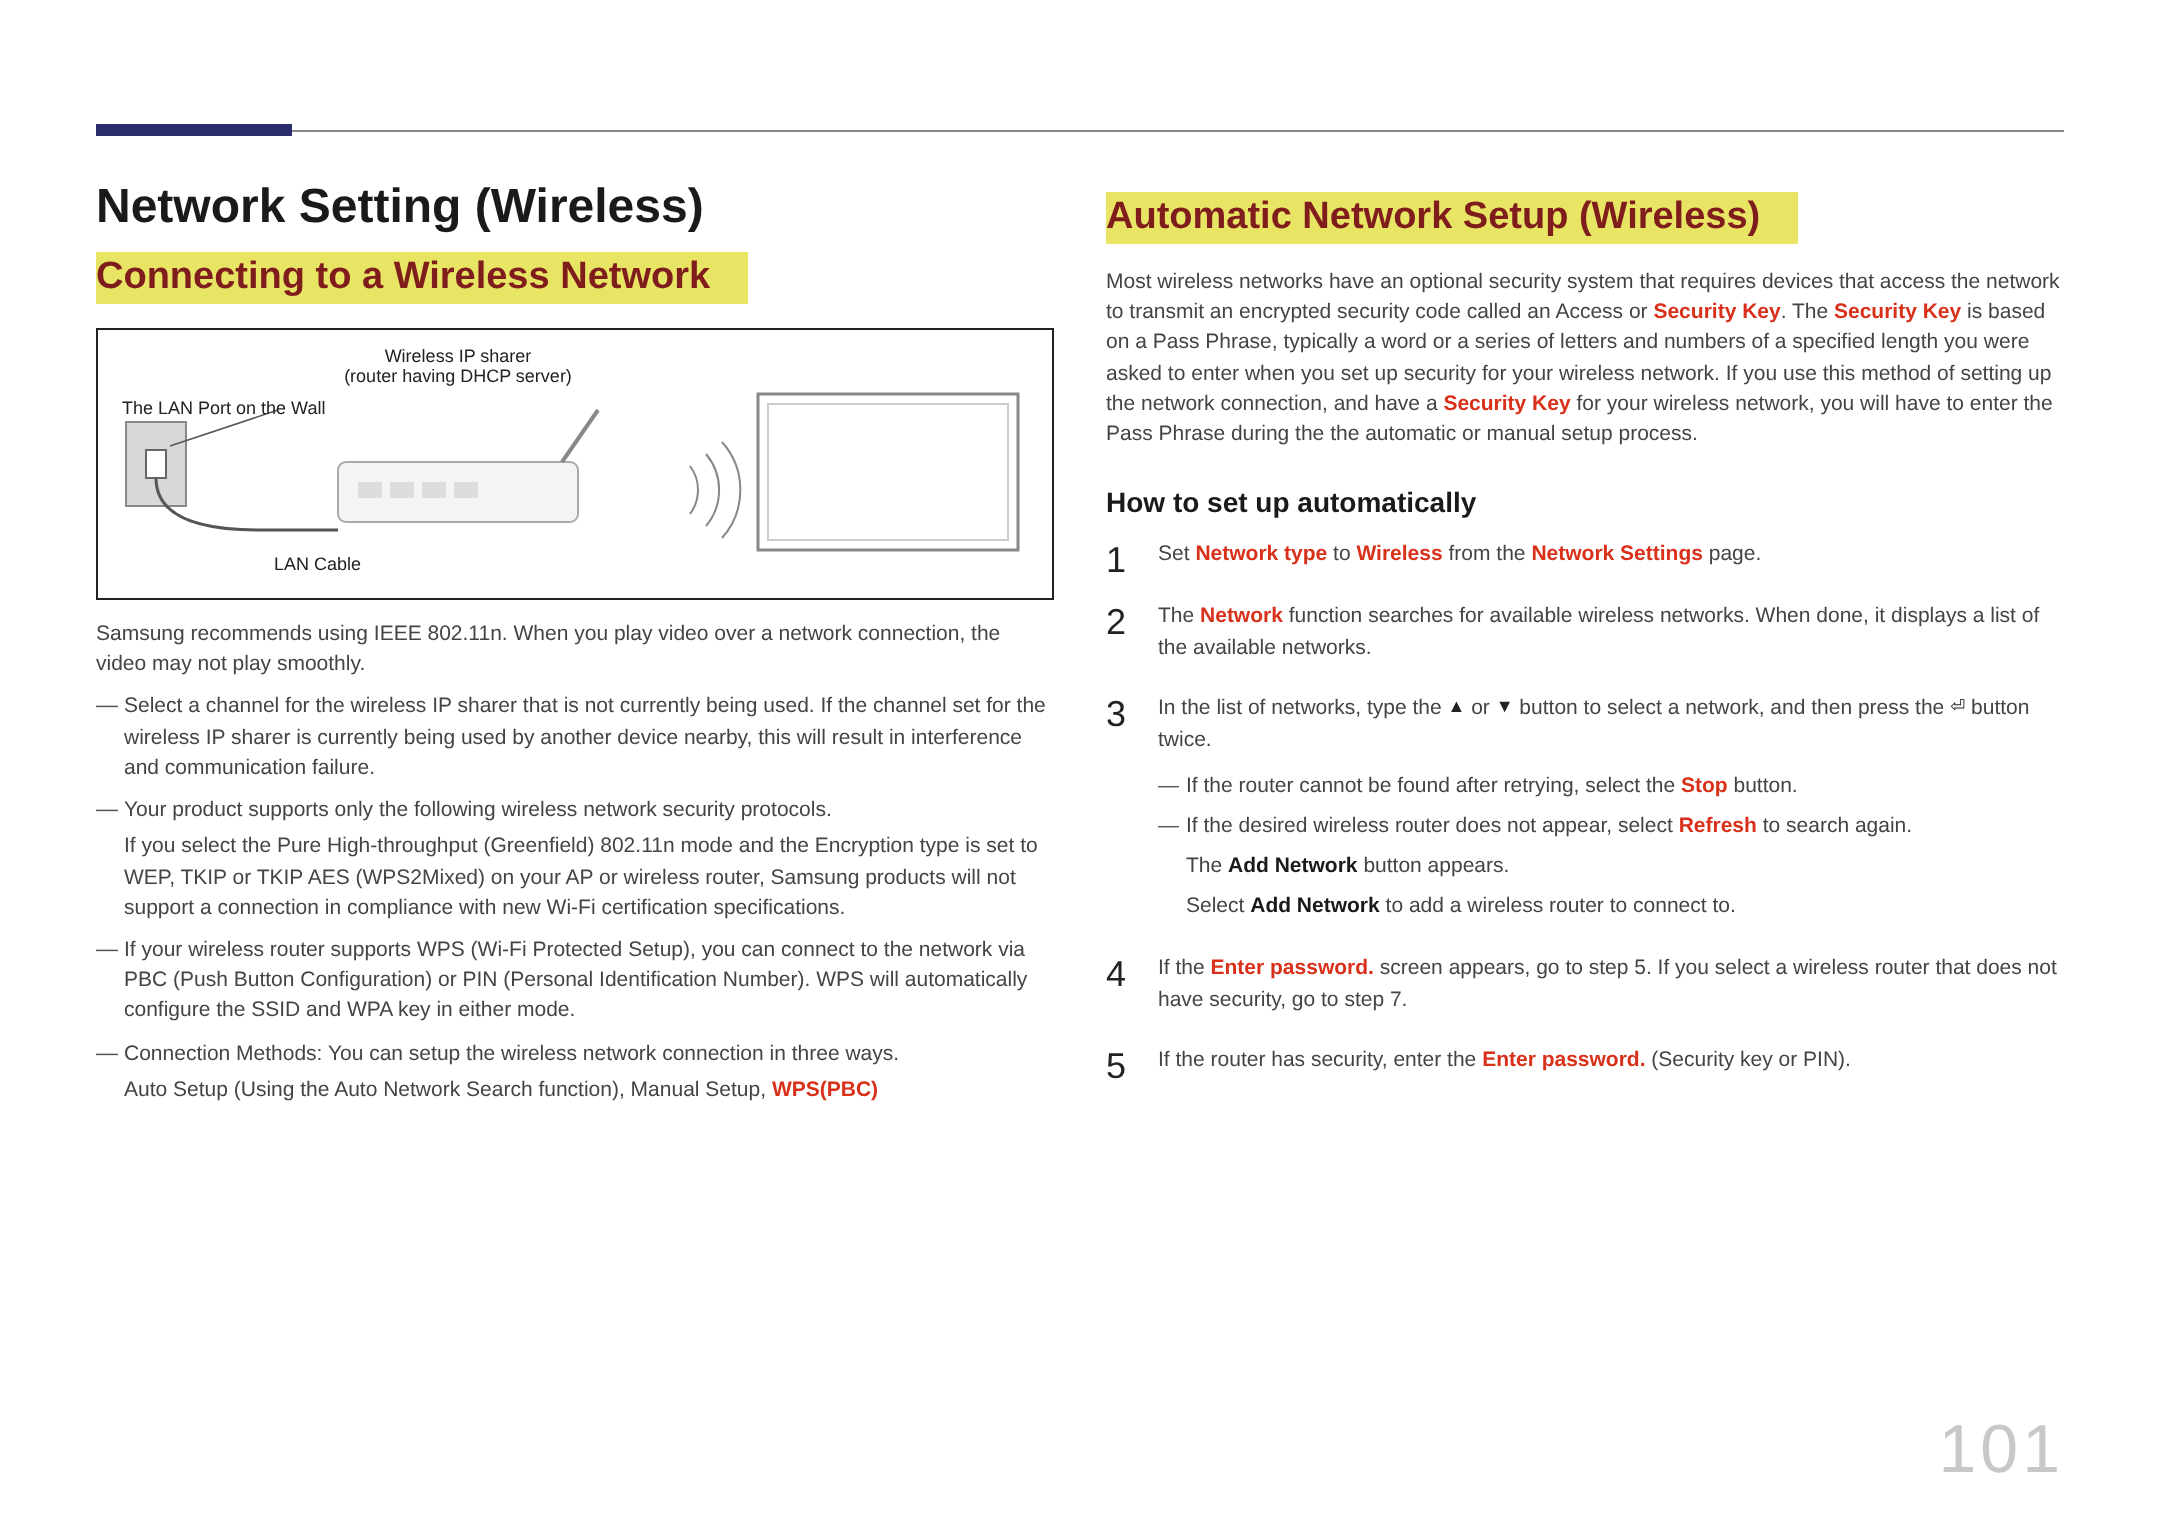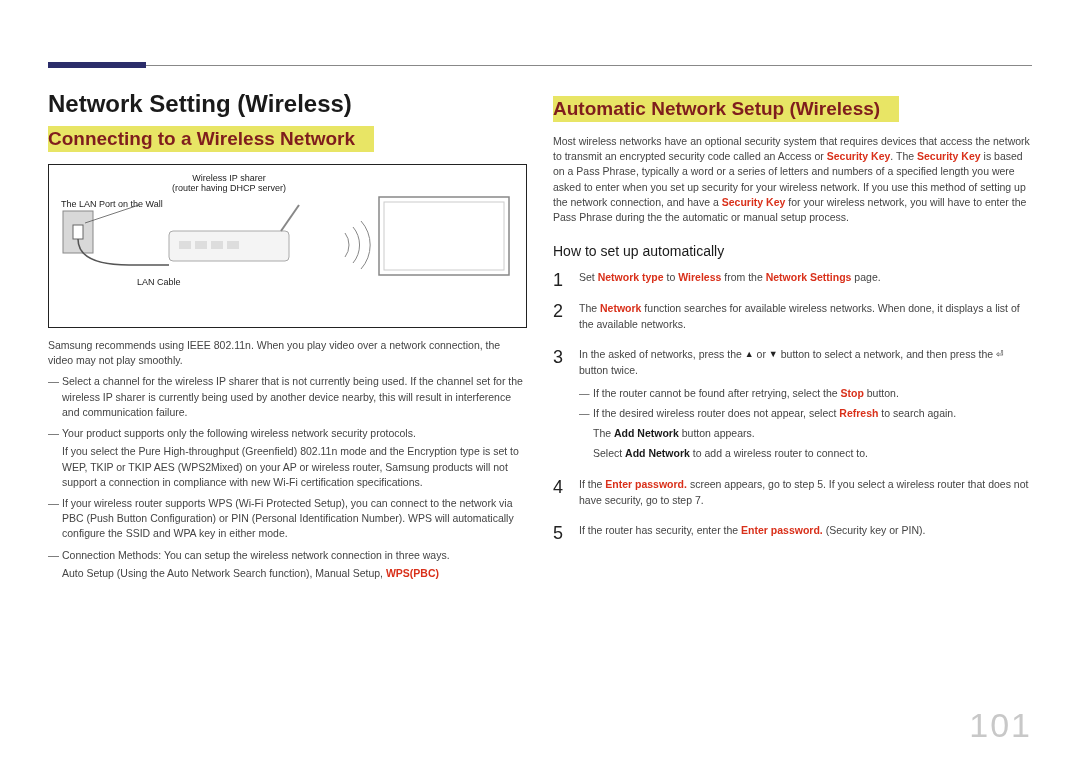--- a/index.html
+++ b/index.html
@@ -52,21 +52,21 @@
     color: #7f1d1d;
     font-weight: 700;
     font-size: 19px;
     padding: 2px 19px 2px 0;
     margin-bottom: 12px;
   }
   .section-head.mt { margin-top: 6px; }
   .diagram {
     border: 1px solid #222;
     width: 100%;
-    height: 164px;
+    height: 136px;
     margin-bottom: 10px;
     position: relative;
     background: #fff;
   }
   .diagram svg { position: absolute; top: 0; left: 0; }
   .dlabel {
     position: absolute;
     font-size: 9px;
     color: #222;
     text-align: center;
@@ -95,21 +95,21 @@
     left: 0;
     top: 0;
     color: #555;
     font-size: 11px;
   }
   .dash-list .sub {
     margin-top: 3px;
   }
   .subhead {
     font-size: 14px;
-    font-weight: 400;
+    font-weight: 700;
     margin: 18px 0 10px;
     color: #1a1a1a;
   }
   ol.num {
     list-style: none;
     counter-reset: step;
   }
   ol.num > li {
     counter-increment: step;
     position: relative;
@@ -246,21 +246,21 @@
     <div class="subhead">How to set up automatically</div>
 
     <ol class="num">
       <li>
         <span>Set </span><span class="hl-red">Network type</span><span> to </span><span class="hl-red">Wireless</span><span> from the </span><span class="hl-red">Network Settings</span><span> page.</span>
       </li>
       <li>
         <span>The </span><span class="hl-red">Network</span><span> function searches for available wireless networks. When done, it displays a list of the available networks.</span>
       </li>
       <li>
-        <span>In the asked of networks, press the </span><span class="glyph">▲</span><span> or </span><span class="glyph">▼</span><span> button to select a network, and then press the </span><span class="glyph">⏎</span><span> button twice.</span>
+        <span>In the list of networks, type the </span><span class="glyph">▲</span><span> or </span><span class="glyph">▼</span><span> button to select a network, and then press the </span><span class="glyph">⏎</span><span> button twice.</span>
         <ul class="inner-dash">
           <li>
             <span>If the router cannot be found after retrying, select the </span><span class="hl-red">Stop</span><span> button.</span>
           </li>
           <li>
             <span>If the desired wireless router does not appear, select </span><span class="hl-red">Refresh</span><span> to search again.</span>
           </li>
         </ul>
         <div class="inner-plain">
           <span>The </span><span class="hl-bold">Add Network</span><span> button appears.</span>

